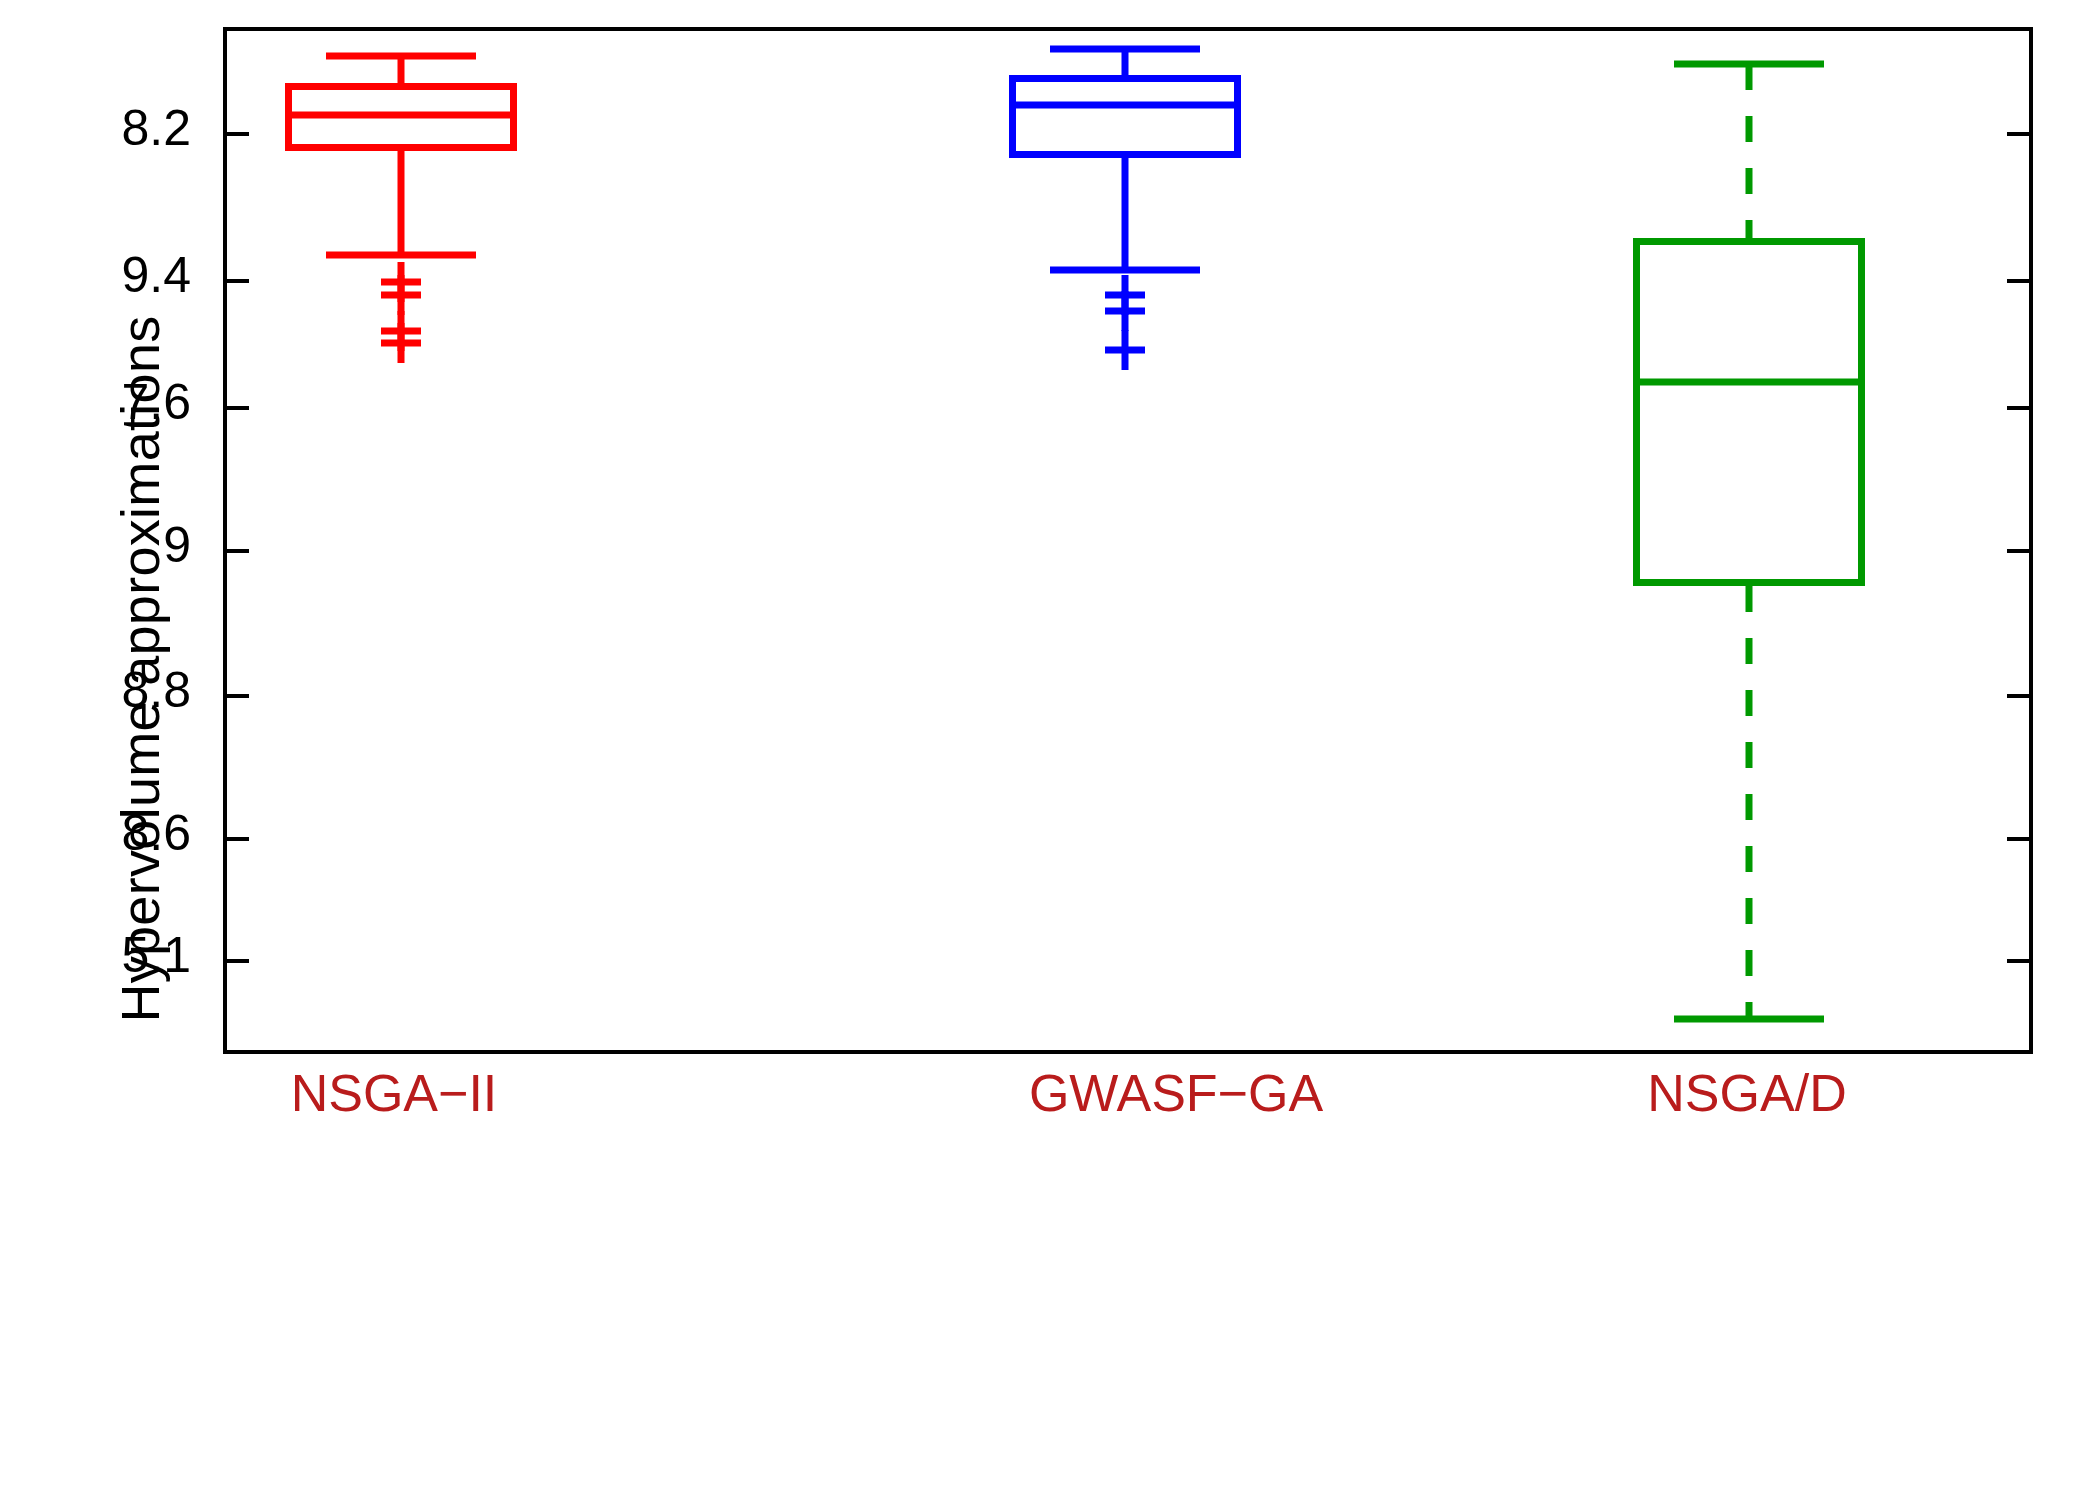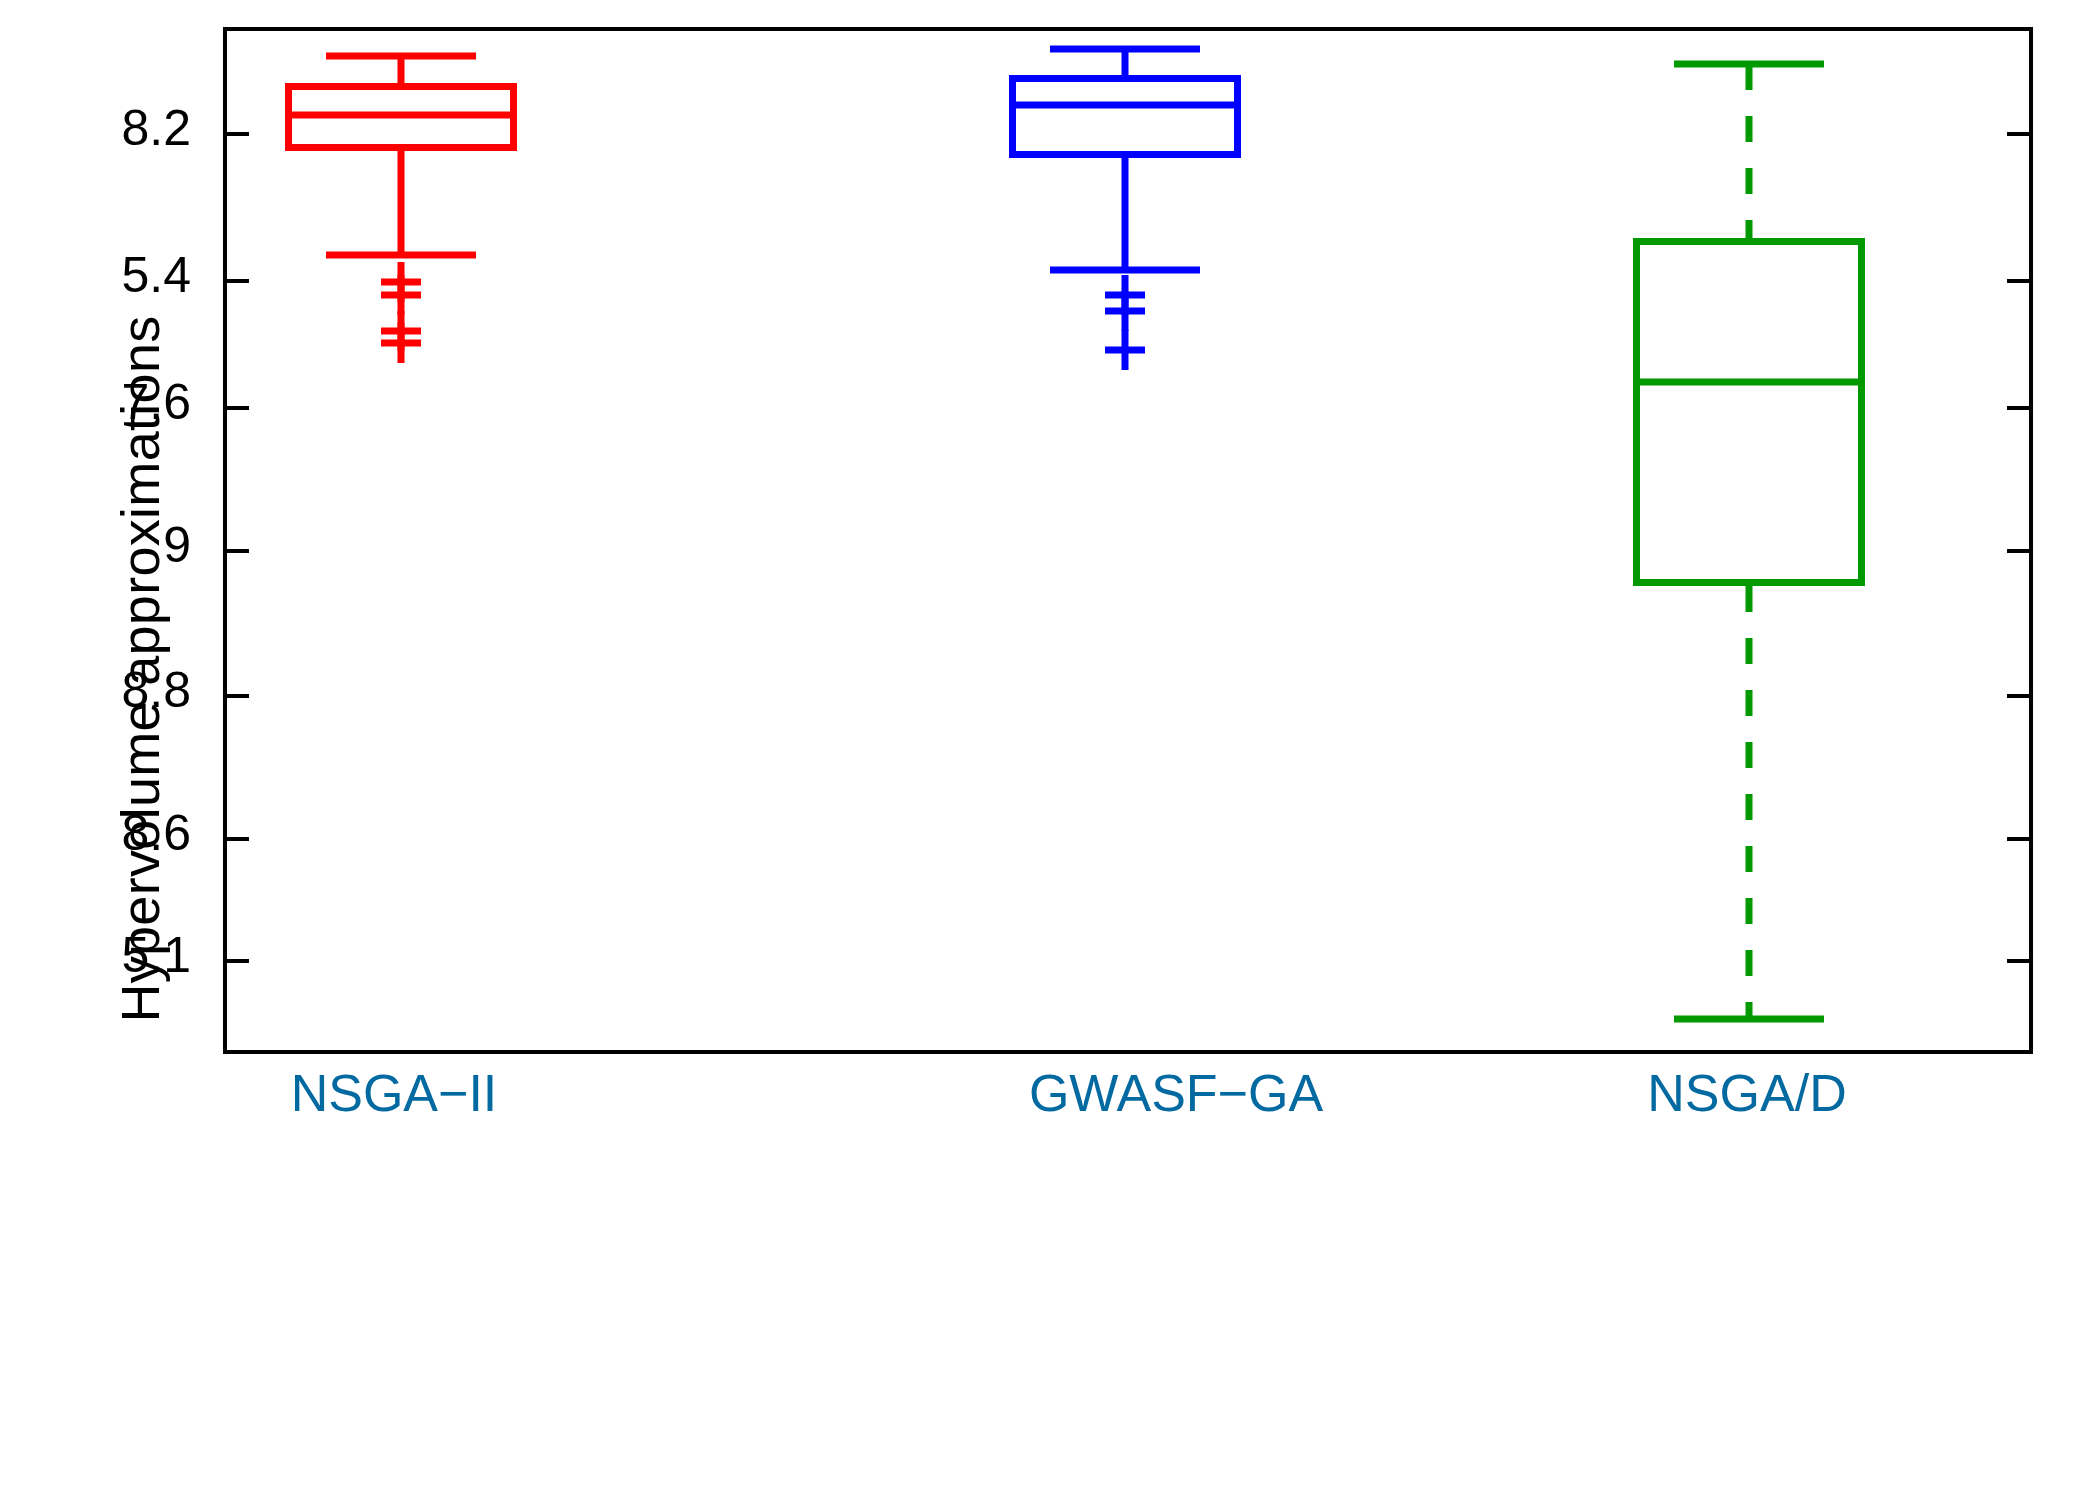--- a/index.html
+++ b/index.html
@@ -47,21 +47,21 @@
     transform:translateY(-50%);
     font-size:50px;
     color:#000000;
     white-space:nowrap;
   }
 
   .xtlabel{
     position:absolute;
     transform:translateX(-50%);
     font-size:52px;
-    color:#0369a1;
+    color:#b91c1c;
     white-space:nowrap;
     top:1063px;
   }
 
   
   .bp-hline{position:absolute;transform:translate(-50%,-50%);}
   .bp-vline{position:absolute;transform:translate(-50%,0);}
   .bp-box{position:absolute;transform:translateX(-50%);box-sizing:border-box;background:transparent;}
   .bp-outlier{position:absolute;transform:translate(-50%,-50%);}
   .bp-outlier .h{position:absolute;left:0;top:50%;transform:translateY(-50%);}
@@ -69,21 +69,21 @@
 </style>
 </head>
 <body>
 
 <div id="figure">
 
   <div id="ylabel">Hypervolume approximations</div>
 
   <div class="ylabels">
     <span style="top:128px;">8.2</span>
-    <span style="top:275px;">5.4</span>
+    <span style="top:275px;">9.4</span>
     <span style="top:402px;">7.6</span>
     <span style="top:545px;">9</span>
     <span style="top:690px;">8.8</span>
     <span style="top:833px;">8.6</span>
     <span style="top:955px;">5.1</span>
   </div>
 
   <div id="plotbox">
 
     <div class="ytick" style="top:101px;"></div>

